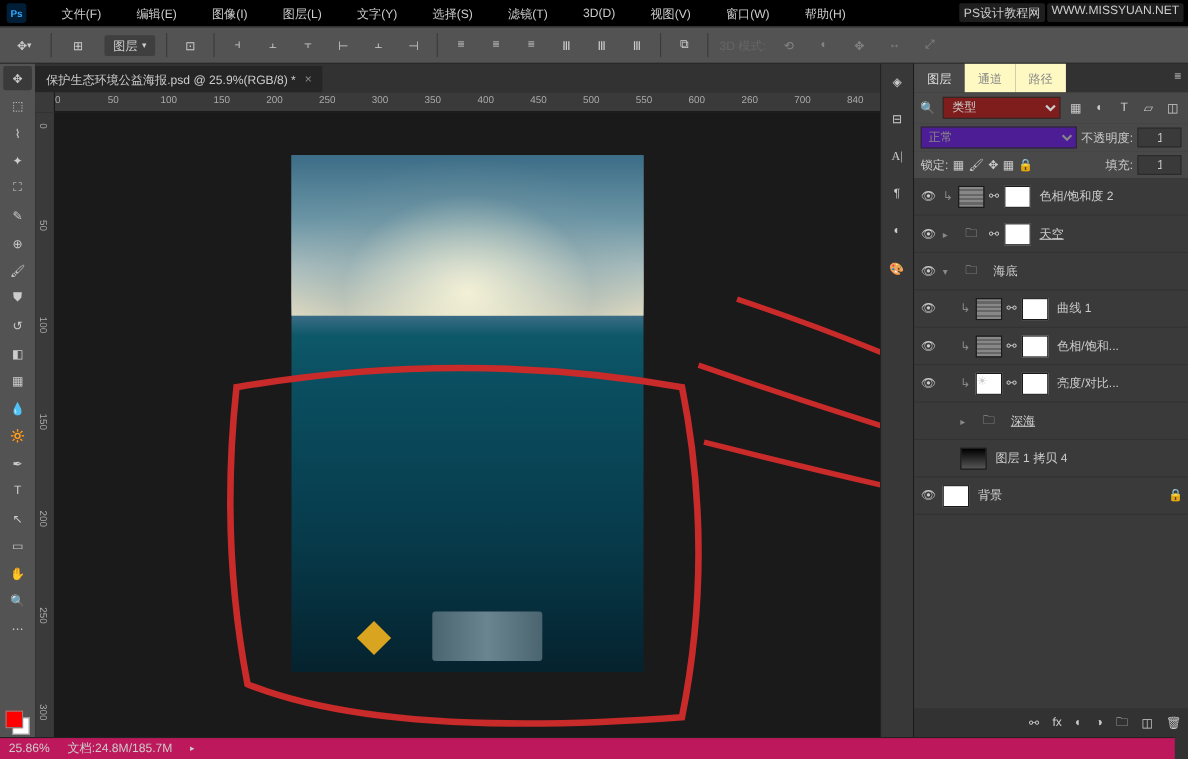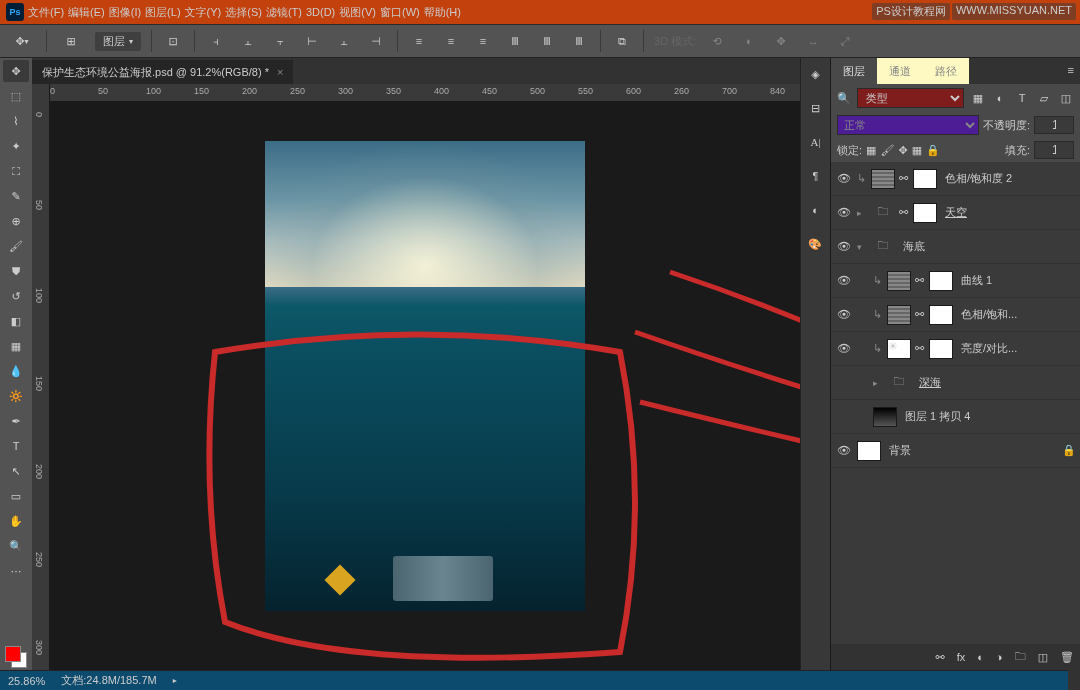--- a/index.html
+++ b/index.html
@@ -1,17 +1,17 @@
 <!DOCTYPE html>
 <html><head>
 <meta charset="utf-8">
 <style>
 *{box-sizing:border-box;margin:0;padding:0;font-family:"Microsoft YaHei",sans-serif;font-size:11px;color:#ccc;user-select:none}
 body{width:1080px;height:690px;background:#323232;overflow:hidden;position:relative}
-.menubar{height:24px;background:#c2410c;display:flex;align-items:center;padding:0 6px;gap:4px}
+.menubar{height:24px;background:#000000;display:flex;align-items:center;padding:0 6px;gap:32px}
 .menubar .ps{width:18px;height:18px;background:#001e36;border-radius:3px;display:flex;align-items:center;justify-content:center;color:#31a8ff;font-size:9px;font-weight:bold}
 .menubar span{color:#ccc}
 .optbar{height:34px;background:#535353;display:flex;align-items:center;padding:0 8px;gap:10px;border-top:1px solid #2a2a2a;border-bottom:1px solid #222}
 .optbar .ico{width:28px;height:24px;display:flex;align-items:center;justify-content:center;border:1px solid transparent;border-radius:2px}
 .optbar .sel{display:flex;align-items:center;gap:4px;padding:2px 8px;background:#3f3f3f;border-radius:2px}
 .optbar .sep{width:1px;height:22px;background:#3a3a3a}
 .optbar .mini{width:22px;height:22px;display:flex;align-items:center;justify-content:center}
 .main{display:flex;height:612px}
 .toolbar{width:32px;background:#535353;display:flex;flex-direction:column;align-items:center;padding-top:2px;gap:3px}
 .toolbar .tool{width:26px;height:22px;display:flex;align-items:center;justify-content:center;border-radius:2px}
@@ -56,21 +56,21 @@
 .layer .thumb{width:24px;height:20px;background:#fff;border:1px solid #1a1a1a;flex-shrink:0}
 .layer .thumb.dark{background:linear-gradient(to bottom,#000,#555)}
 .layer .thumb.folder{background:none;border:none;color:#aaa;display:flex;align-items:center;justify-content:center}
 .layer .thumb.adjgrid{background:repeating-linear-gradient(0deg,#888 0 2px,#666 2px 4px)}
 .layer .link{width:10px}
 .layer .mask{width:24px;height:20px;background:#fff;border:1px solid #1a1a1a;flex-shrink:0}
 .layer .name{margin-left:4px}
 .layer .name.u{text-decoration:underline}
 .layer .lock{margin-left:auto;color:#888}
 .panelfoot{height:26px;background:#323232;display:flex;align-items:center;justify-content:flex-end;padding:0 6px;gap:12px}
-.statusbar{position:absolute;bottom:0;left:0;right:12px;height:20px;background:#0c4a6e;display:flex;align-items:center;padding:0 8px;gap:16px;border-top:1px solid #222}
+.statusbar{position:absolute;bottom:0;left:0;right:12px;height:20px;background:#be185d;display:flex;align-items:center;padding:0 8px;gap:16px;border-top:1px solid #222}
 .watermark{position:absolute;top:3px;right:4px;display:flex;gap:2px;font-size:9px;color:#777}
 .watermark span{padding:1px 4px;background:rgba(60,60,60,0.5);border-radius:2px}
 svg{overflow:visible}
 </style>
 </head>
 <body>
 
 <div class="menubar">
   <div class="ps">Ps</div>
   <span>文件(F)</span>
@@ -150,21 +150,21 @@
     <div class="tool">⋯</div>
     <div class="sw">
         <div class="fg"></div>
         <div class="bg"></div>
       </div>
   </div>
 
   <div class="center">
     <div class="tabbar">
       <div class="tab">
-        <span>保护生态环境公益海报.psd @ 91.2%(RGB/8) *</span>
+        <span>保护生态环境公益海报.psd @ 25.9%(RGB/8) *</span>
         <span class="x">×</span>
       </div>
     </div>
     <div class="ruler-h">
       <div class="corner"></div>
       <div class="ticks" id="ticks-h">
           <span class="tick" style="left: 0px;">0</span>
           <span class="tick" style="left: 48px;">50</span>
           <span class="tick" style="left: 96px;">100</span>
           <span class="tick" style="left: 144px;">150</span>

